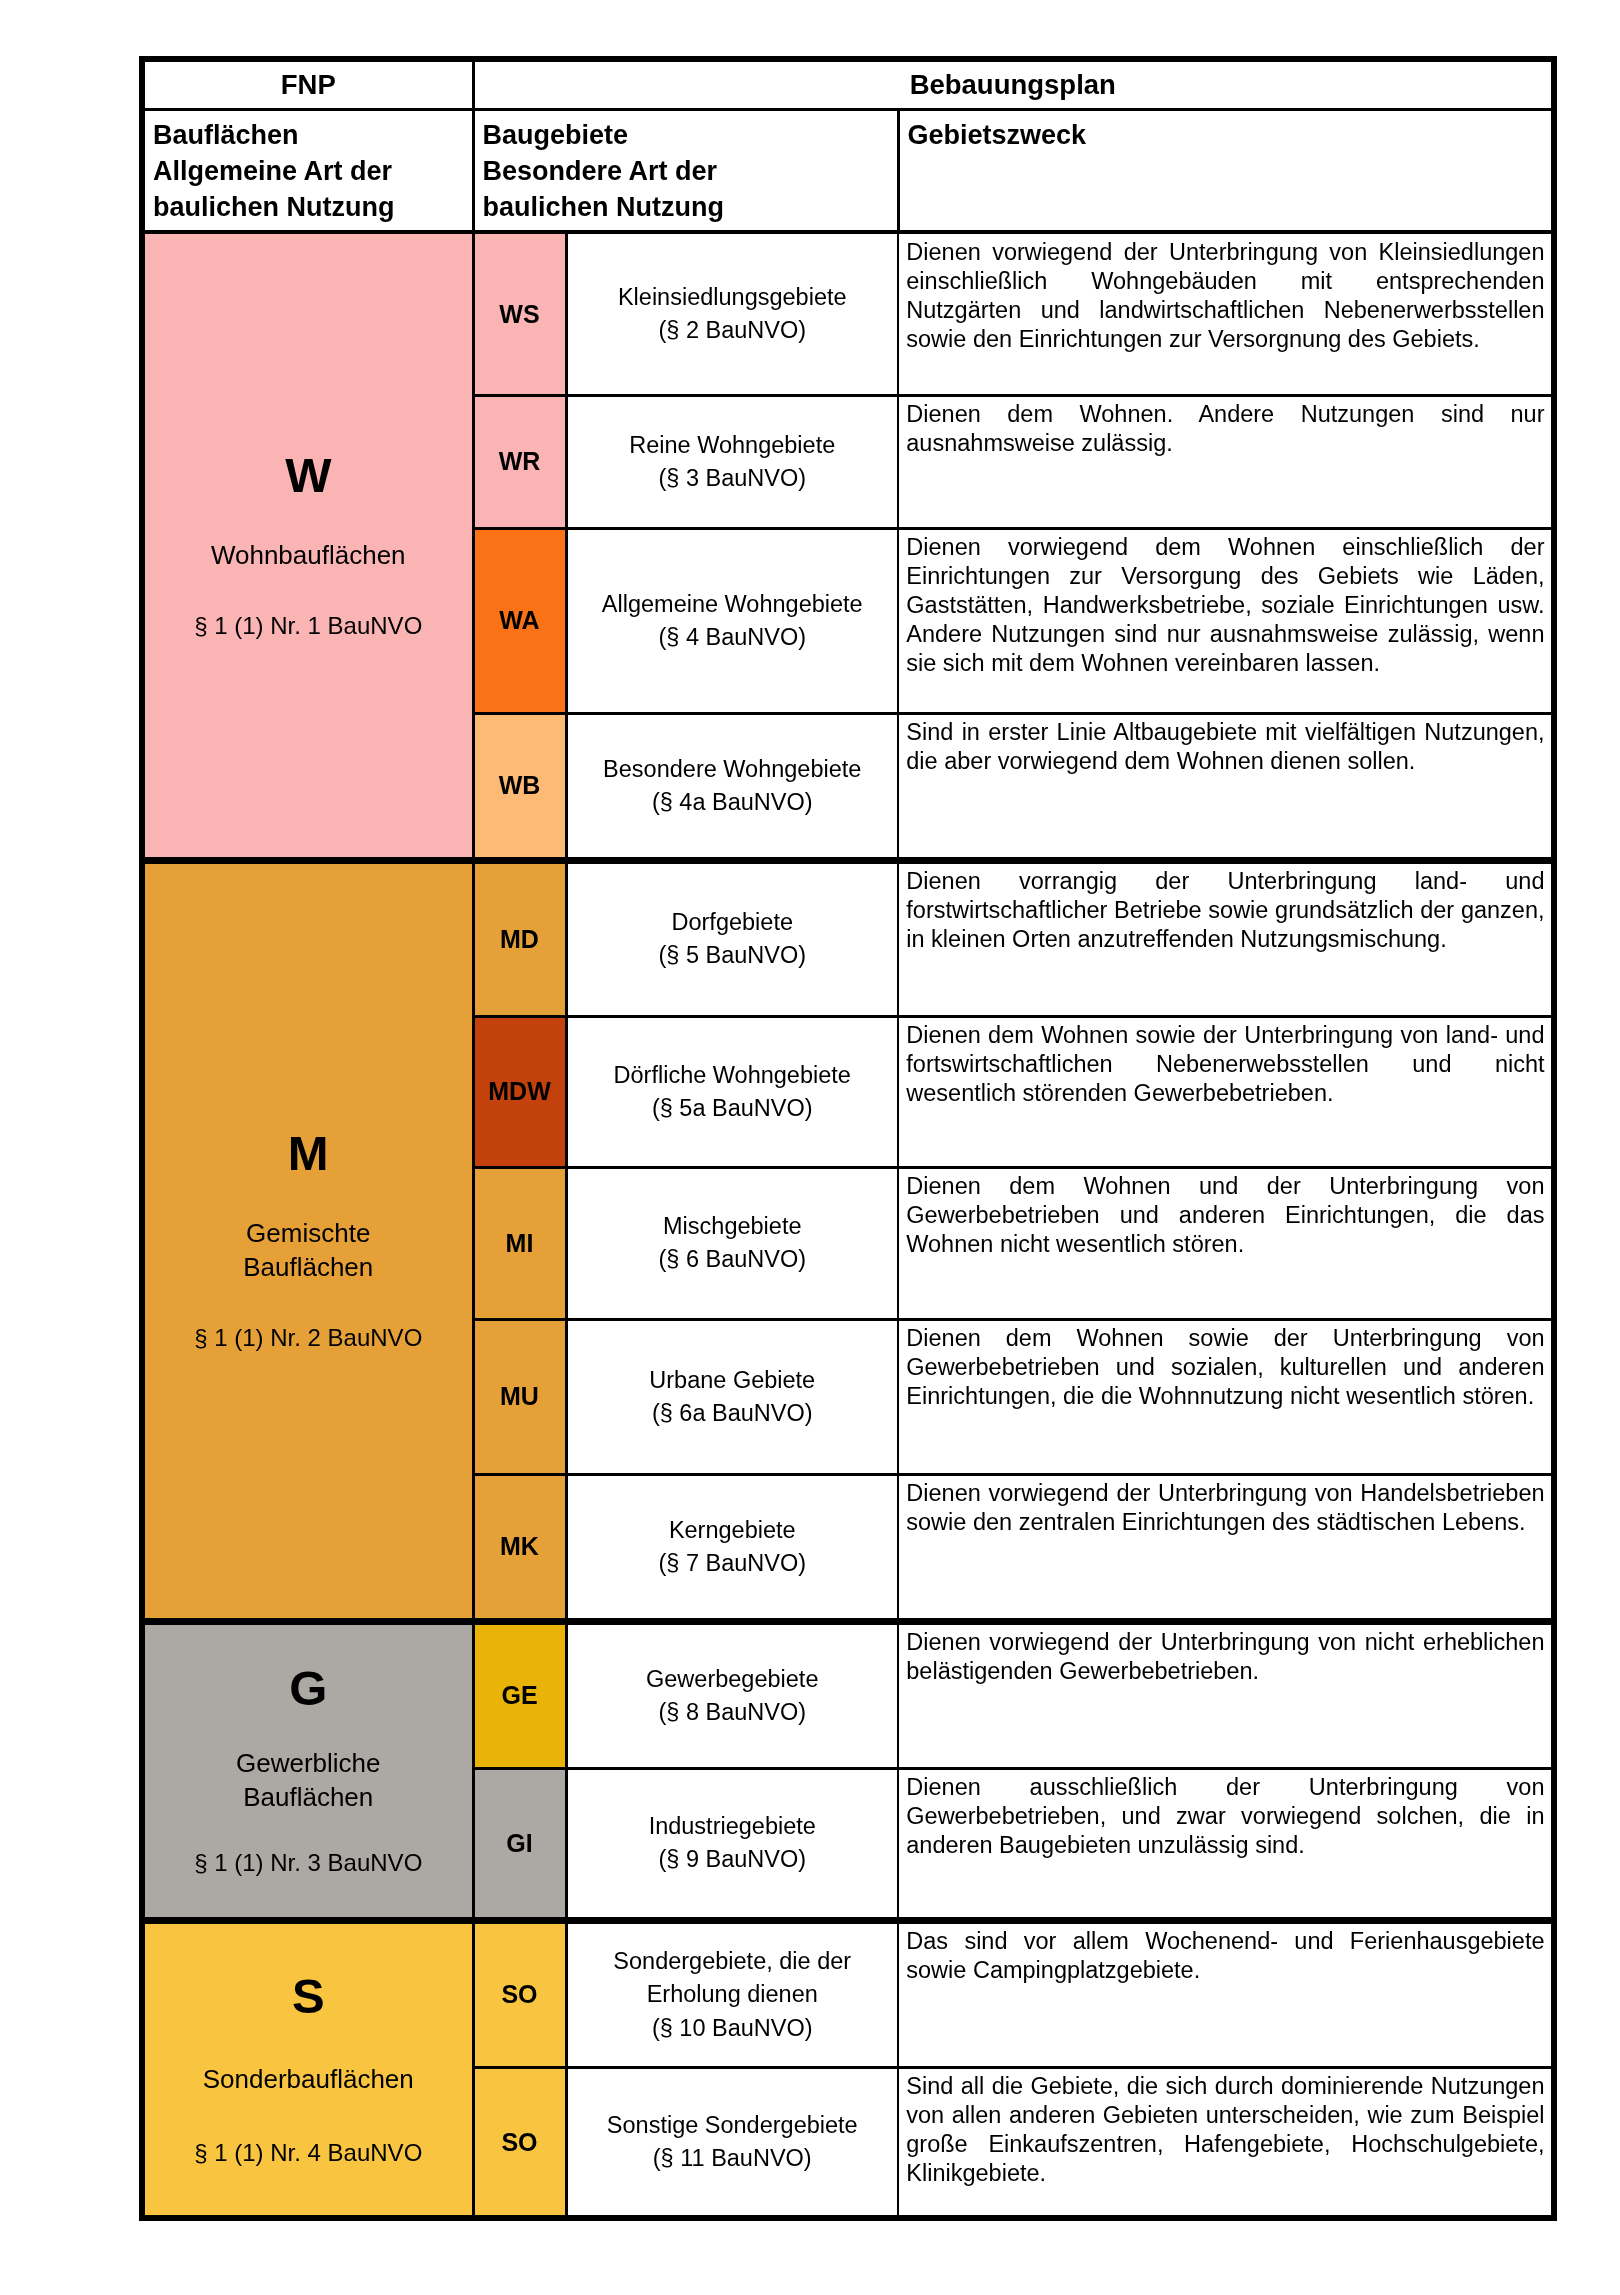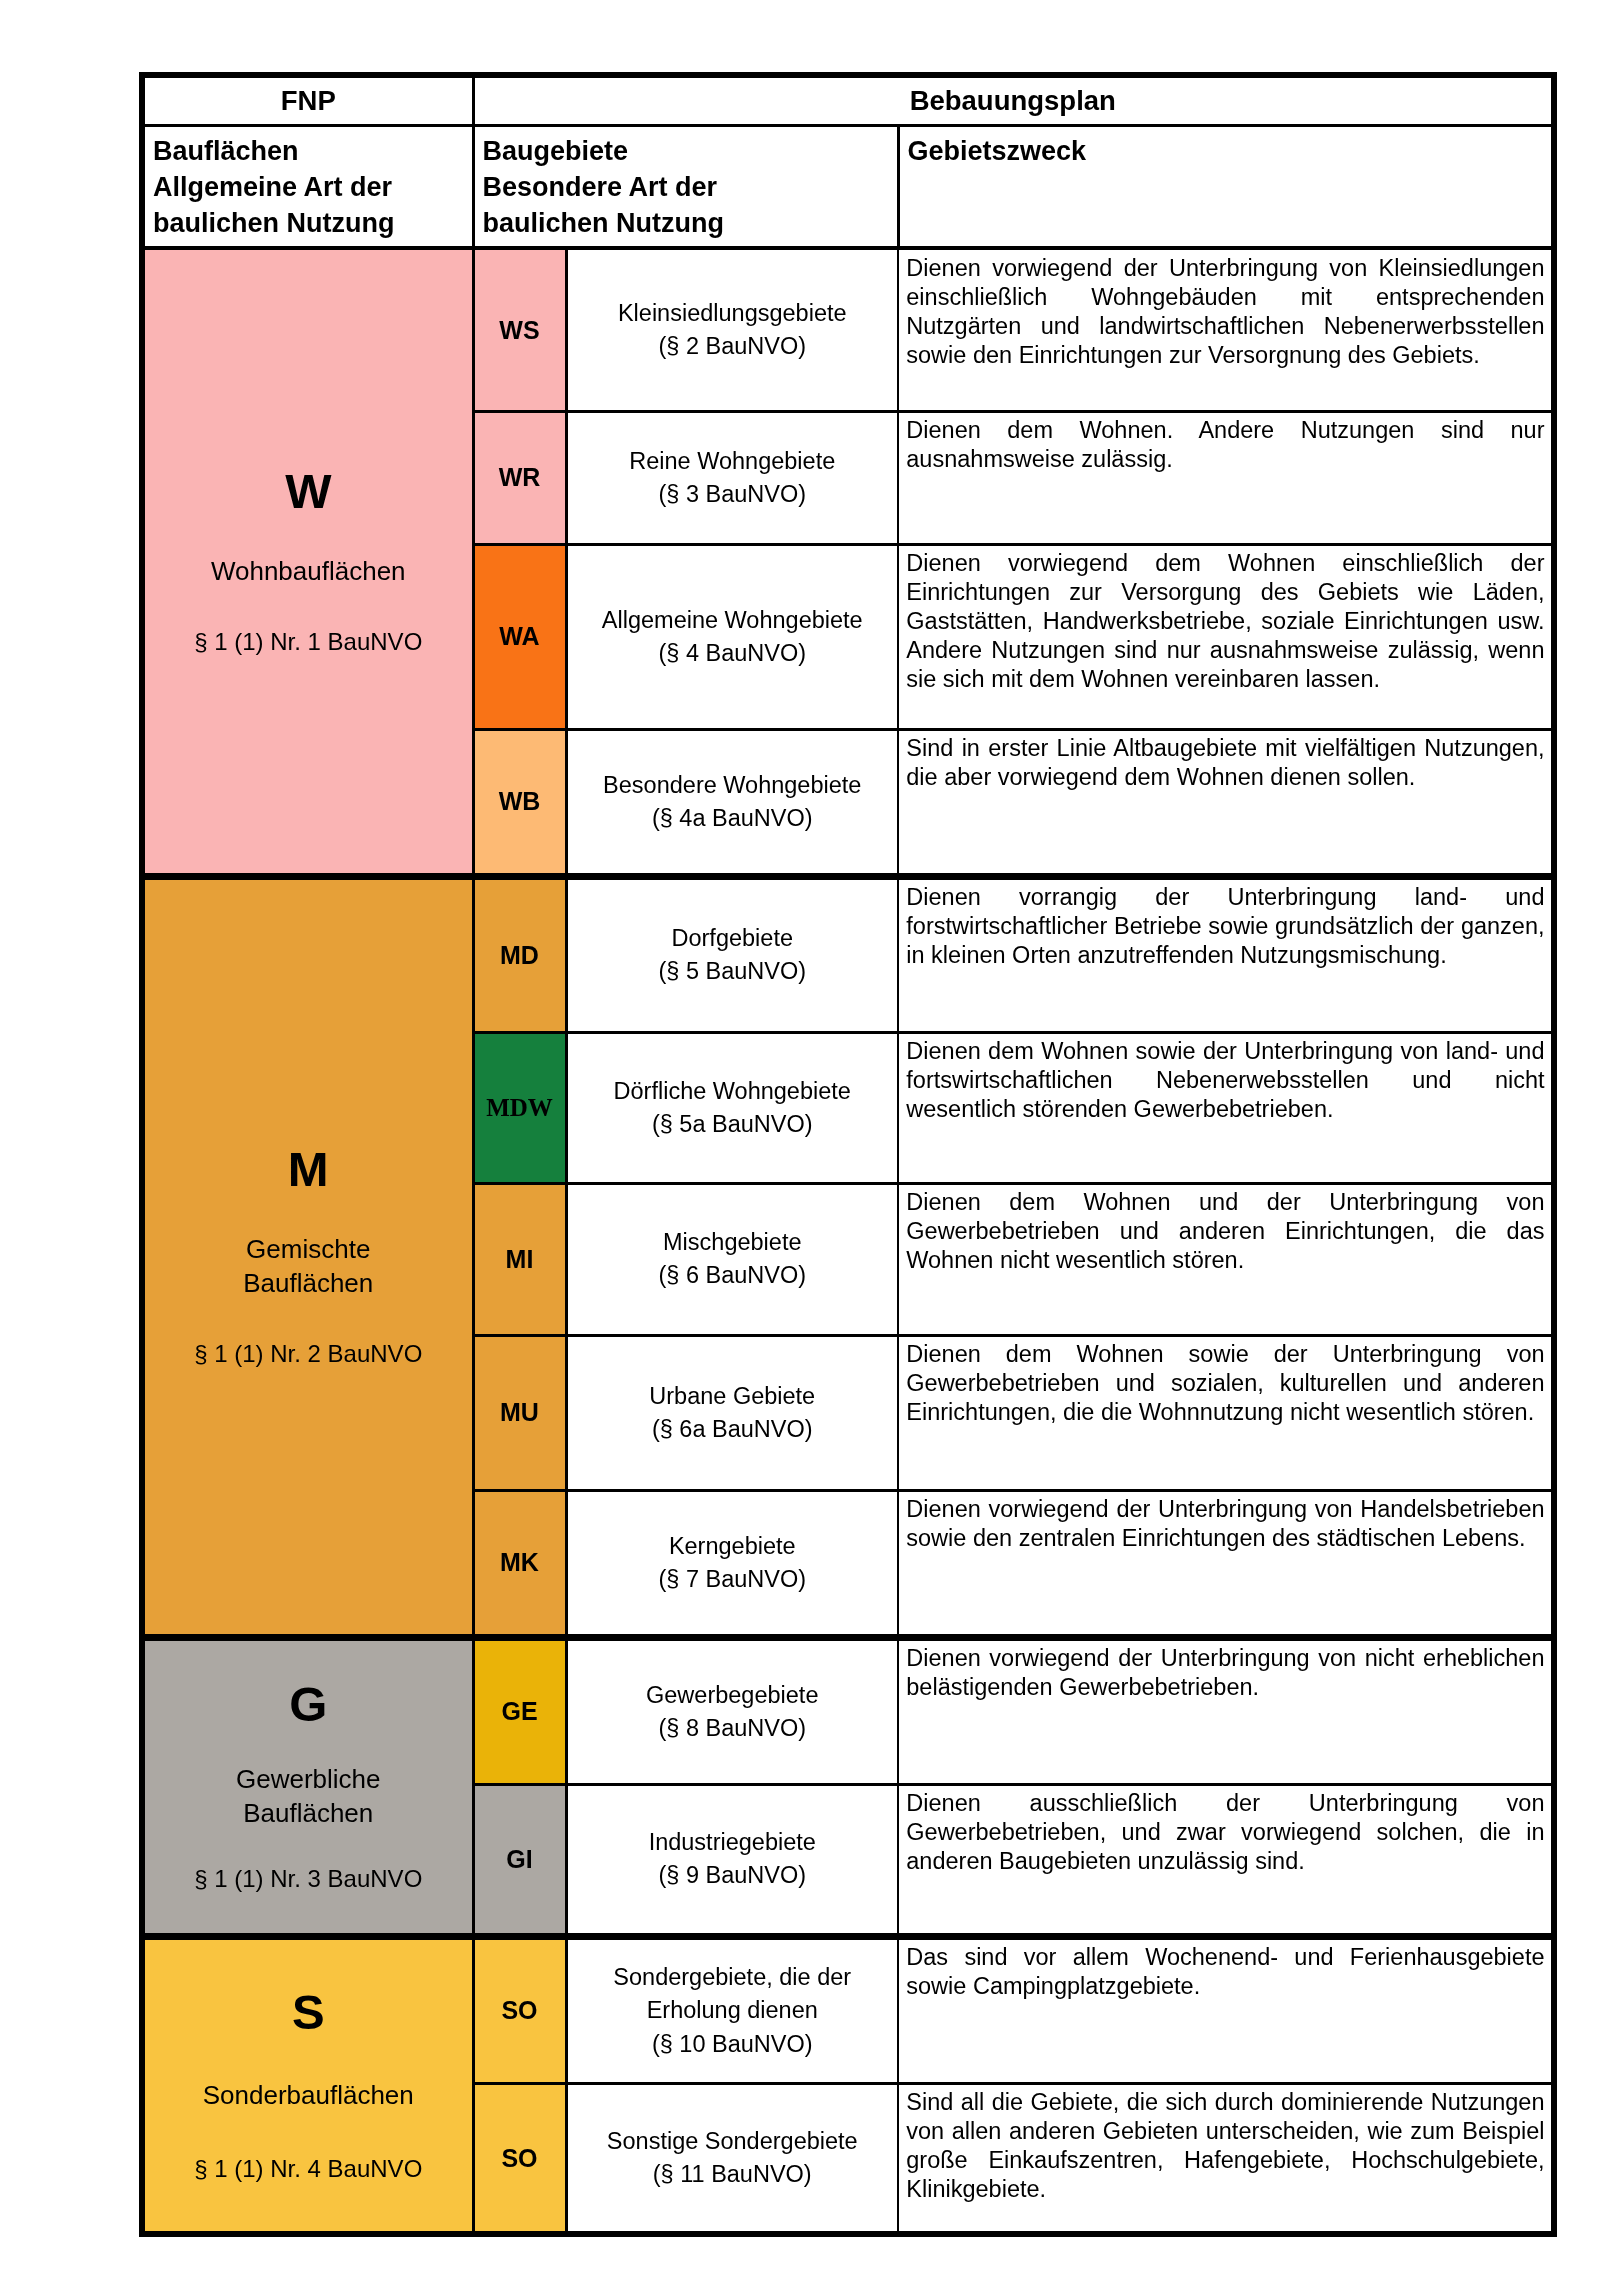--- a/index.html
+++ b/index.html
@@ -14,21 +14,21 @@
   #page {
     position: relative;
     width: 1621px;
     height: 2295px;
     background: #ffffff;
     overflow: hidden;
   }
   table.fnp {
     position: absolute;
     left: 139px;
-    top: 72px;
+    top: 56px;
     width: 1412px;
     border-collapse: collapse;
     table-layout: fixed;
     border: 6.5px solid #000;
   }
   td {
     border: 3.2px solid #000;
     padding: 0;
     overflow: hidden;
   }
@@ -200,21 +200,21 @@
       <td class="code" style="background-color: rgb(230, 160, 56);">MD</td>
       <td class="gname">
         <div class="gname-inner">
           <span>Dorfgebiete</span>
           <span>(§ 5 BauNVO)</span>
         </div>
       </td>
       <td class="purpose">Dienen vorrangig der Unterbringung land- und forstwirtschaftlicher Betriebe sowie grundsätzlich der ganzen, in kleinen Orten anzutreffenden Nutzungsmischung.</td>
     </tr>
     <tr style="height:151px">
-      <td class="code" style="background-color: #15803d; font-family: Liberation Serif, serif;">MDW</td>
+      <td class="code" style="background-color: #c2410c;">MDW</td>
       <td class="gname">
         <div class="gname-inner">
           <span>Dörfliche Wohngebiete</span>
           <span>(§ 5a BauNVO)</span>
         </div>
       </td>
       <td class="purpose">Dienen dem Wohnen sowie der Unterbringung von land- und fortswirtschaftlichen Nebenerwebsstellen und nicht wesentlich störenden Gewerbebetrieben.</td>
     </tr>
     <tr style="height:152px">
       <td class="code" style="background-color: rgb(230, 160, 56); margin-left: 8px;">MI</td>

